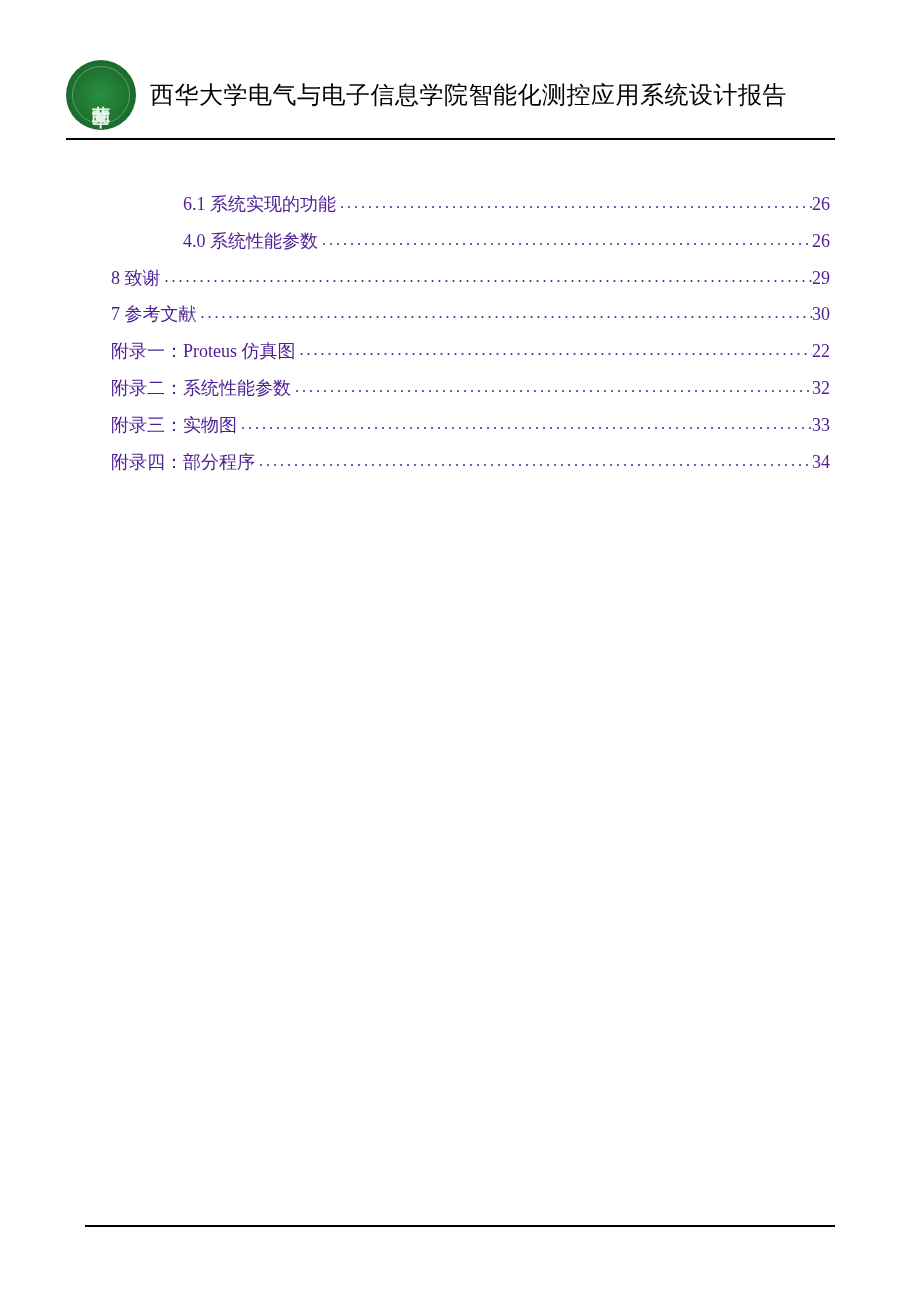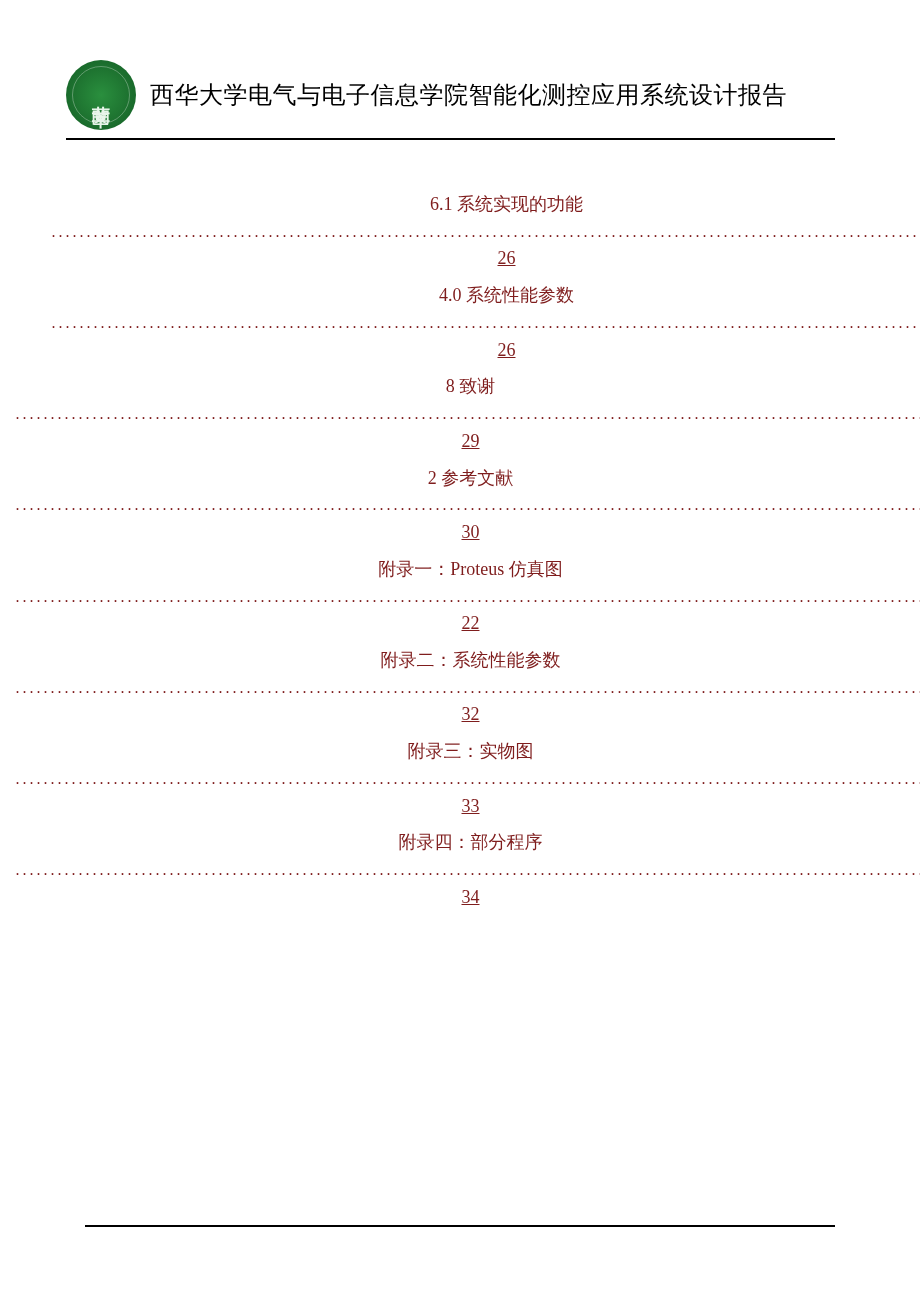--- a/index.html
+++ b/index.html
@@ -67,48 +67,46 @@
       border-top: 2px solid #000;
       margin-top: 2px;
       margin-bottom: 50px;
     }
     .toc {
       padding-left: 45px;
       padding-right: 5px;
     }
     .toc-row {
       display: flex;
-      align-items: center;
+      align-items: flex-start;
       font-size: 18px;
-      color: #7f1d1d;
+      color: #4c1d95;
       margin-bottom: 8px;
       line-height: 1.6;
       white-space: nowrap;
-      flex-direction: column;
     }
     .toc-row.indent {
       padding-left: 72px;
     }
     .toc-label {
       flex-shrink: 0;
     }
     .toc-dots {
       flex: 1;
       overflow: hidden;
       letter-spacing: 3px;
       font-size: 16px;
       padding: 0 4px;
     }
     .toc-dots::after {
       content: "..................................................................................................................................";
     }
     .toc-page {
       flex-shrink: 0;
       font-size: 18px;
-      text-decoration: underline;
     }
     .footer-line {
       position: absolute;
       bottom: 75px;
       left: 85px;
       right: 85px;
       border: none;
       border-top: 2px solid #000;
     }
   </style>
@@ -136,21 +134,21 @@
       <span class="toc-label">4.0 系统性能参数</span>
       <span class="toc-dots"></span>
       <span class="toc-page">26</span>
     </div>
     <div class="toc-row">
       <span class="toc-label">8 致谢</span>
       <span class="toc-dots"></span>
       <span class="toc-page">29</span>
     </div>
     <div class="toc-row">
-      <span class="toc-label">2 参考文献</span>
+      <span class="toc-label">7 参考文献</span>
       <span class="toc-dots"></span>
       <span class="toc-page">30</span>
     </div>
     <div class="toc-row">
       <span class="toc-label">附录一：Proteus 仿真图</span>
       <span class="toc-dots"></span>
       <span class="toc-page">22</span>
     </div>
     <div class="toc-row">
       <span class="toc-label">附录二：系统性能参数</span>

